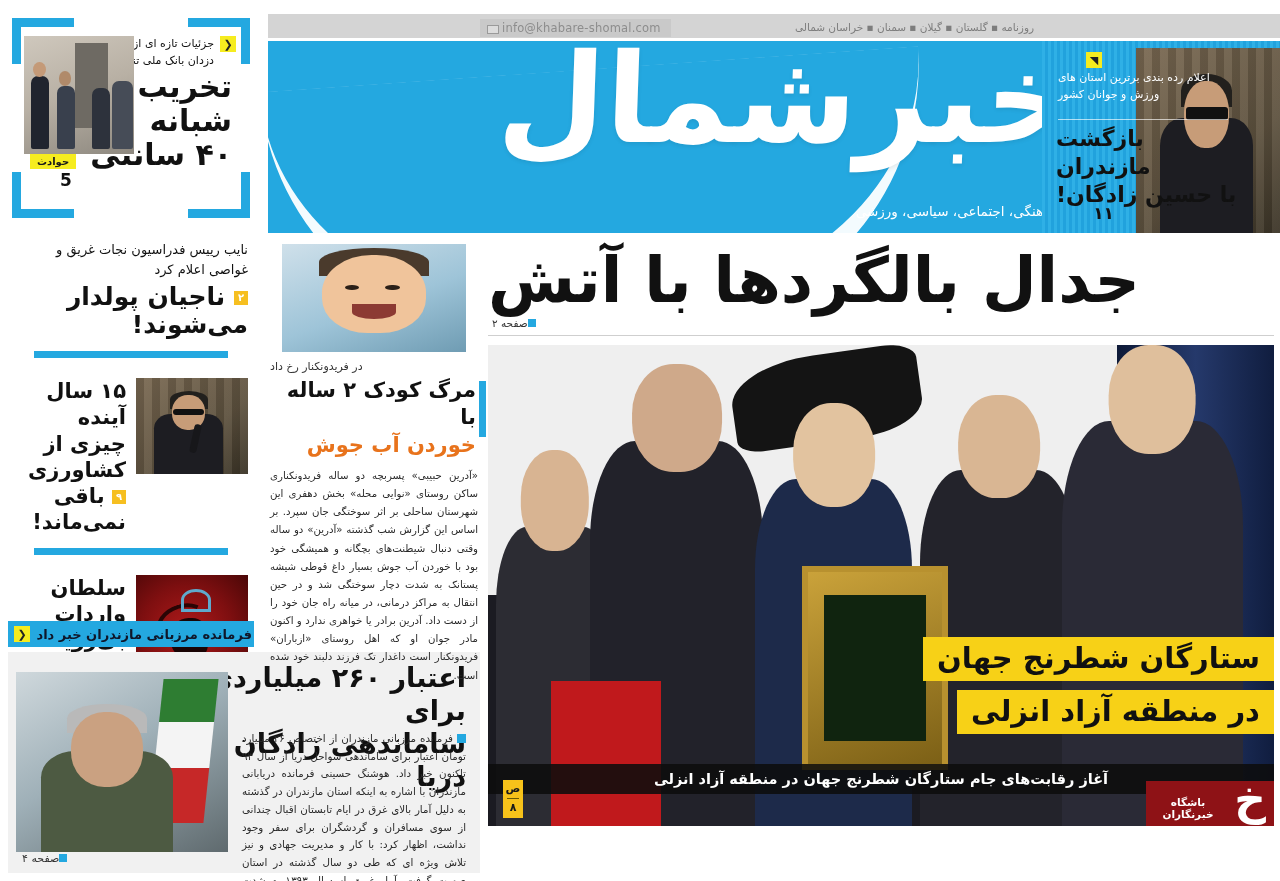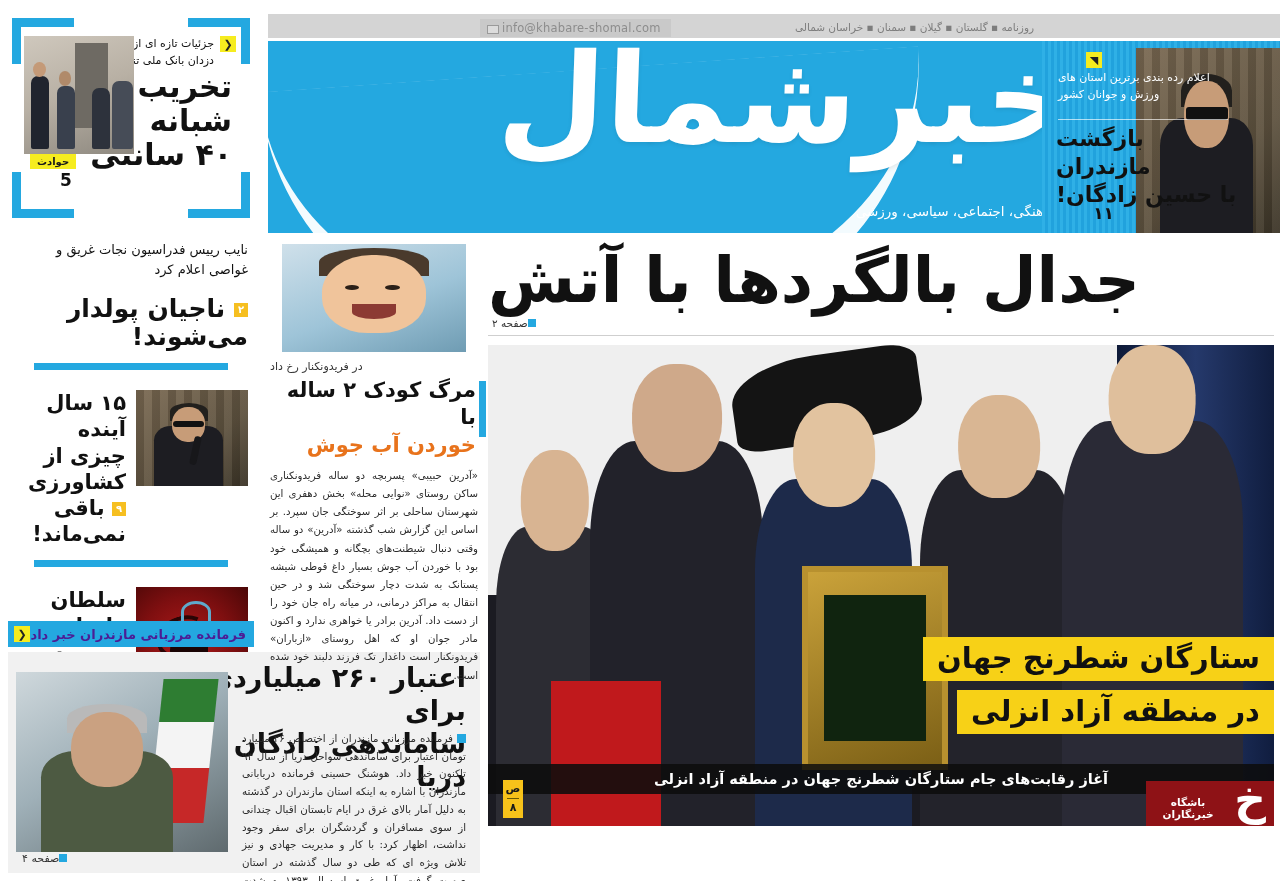--- a/index.html
+++ b/index.html
@@ -64,31 +64,31 @@
 
   .sb1-kicker{position:absolute;right:40px;top:22px;width:150px;text-align:right;font-size:11px;line-height:1.5;color:#111;}
   .sb1-arrow{position:absolute;right:18px;top:22px;width:16px;height:16px;background:#f6ec1f;display:flex;align-items:center;justify-content:center;font-size:11px;font-weight:bold;color:#222;}
   .sb1-head{position:absolute;right:22px;top:56px;width:178px;text-align:right;font-size:30px;font-weight:bold;line-height:1.14;letter-spacing:-1px;color:#111;}
   .sb1-photo{position:absolute;left:16px;top:22px;width:110px;height:118px;overflow:hidden;border:0;}
   .sb1-tag{position:absolute;left:22px;top:140px;background:#f6ec1f;color:#1a1a1a;font-size:10px;padding:2px 7px;font-weight:bold;}
   .sb1-page{position:absolute;left:52px;top:156px;font-size:17px;font-weight:bold;color:#111;}
 
   .sb-item{position:relative;margin:0 14px;padding-top:10px;}
   .sb-kicker{text-align:right;font-size:13px;line-height:1.5;color:#111;}
-  .sb-head{text-align:right;font-size:25px;font-weight:bold;line-height:1.12;letter-spacing:-1.2px;color:#111;margin-top:16px;}
+  .sb-head{text-align:right;font-size:25px;font-weight:bold;line-height:1.12;letter-spacing:-1.2px;color:#111;margin-top:4px;}
   .sb-pagebox{display:inline-block;background:#f6bf20;color:#fff;font-size:10px;font-weight:bold;padding:1px 4px;vertical-align:middle;}
   .sb-rule{height:7px;background:#24a8e0;margin:12px 20px 0 20px;}
   .sb-flex{display:flex;align-items:flex-start;gap:10px;direction:rtl;}
   .sb-flex .txt{flex:1;text-align:right;}
   .sb-thumb{width:112px;height:96px;overflow:hidden;flex:none;}
   .sb-head-sm{font-size:21px;font-weight:bold;line-height:1.25;letter-spacing:-.8px;color:#111;}
 
   
   .blue-strip{position:absolute;left:8px;top:621px;width:246px;height:26px;background:#24a8e0;display:flex;align-items:center;justify-content:flex-start;direction:rtl;}
-  .blue-strip .lbl{color:#4c1d95;font-size:13px;font-weight:bold;padding-right:8px;}
+  .blue-strip .lbl{color:#0f172a;font-size:13px;font-weight:bold;padding-right:2px;}
   .blue-strip .arr{position:absolute;left:6px;top:5px;width:16px;height:16px;background:#f6ec1f;display:flex;align-items:center;justify-content:center;font-size:11px;font-weight:bold;color:#222;}
   .feature{position:absolute;left:8px;top:652px;width:472px;height:221px;background:#f1f1f1;}
   .feat-head{position:absolute;right:14px;top:10px;width:268px;text-align:right;font-size:27px;font-weight:bold;line-height:1.22;letter-spacing:-1px;color:#111;}
   .feat-body{position:absolute;right:14px;top:78px;width:224px;text-align:justify;font-size:10.3px;line-height:1.72;color:#2a2a2a;direction:rtl;}
   .feat-body .sq{display:inline-block;width:9px;height:9px;background:#24a8e0;margin-left:4px;vertical-align:-1px;}
   .feat-photo{position:absolute;left:8px;top:20px;width:212px;height:180px;overflow:hidden;}
   .feat-page{position:absolute;left:14px;bottom:8px;font-size:11px;color:#333;direction:rtl;}
   .feat-page .sq{display:inline-block;width:8px;height:8px;background:#24a8e0;margin-right:5px;vertical-align:0px;}
 
   

